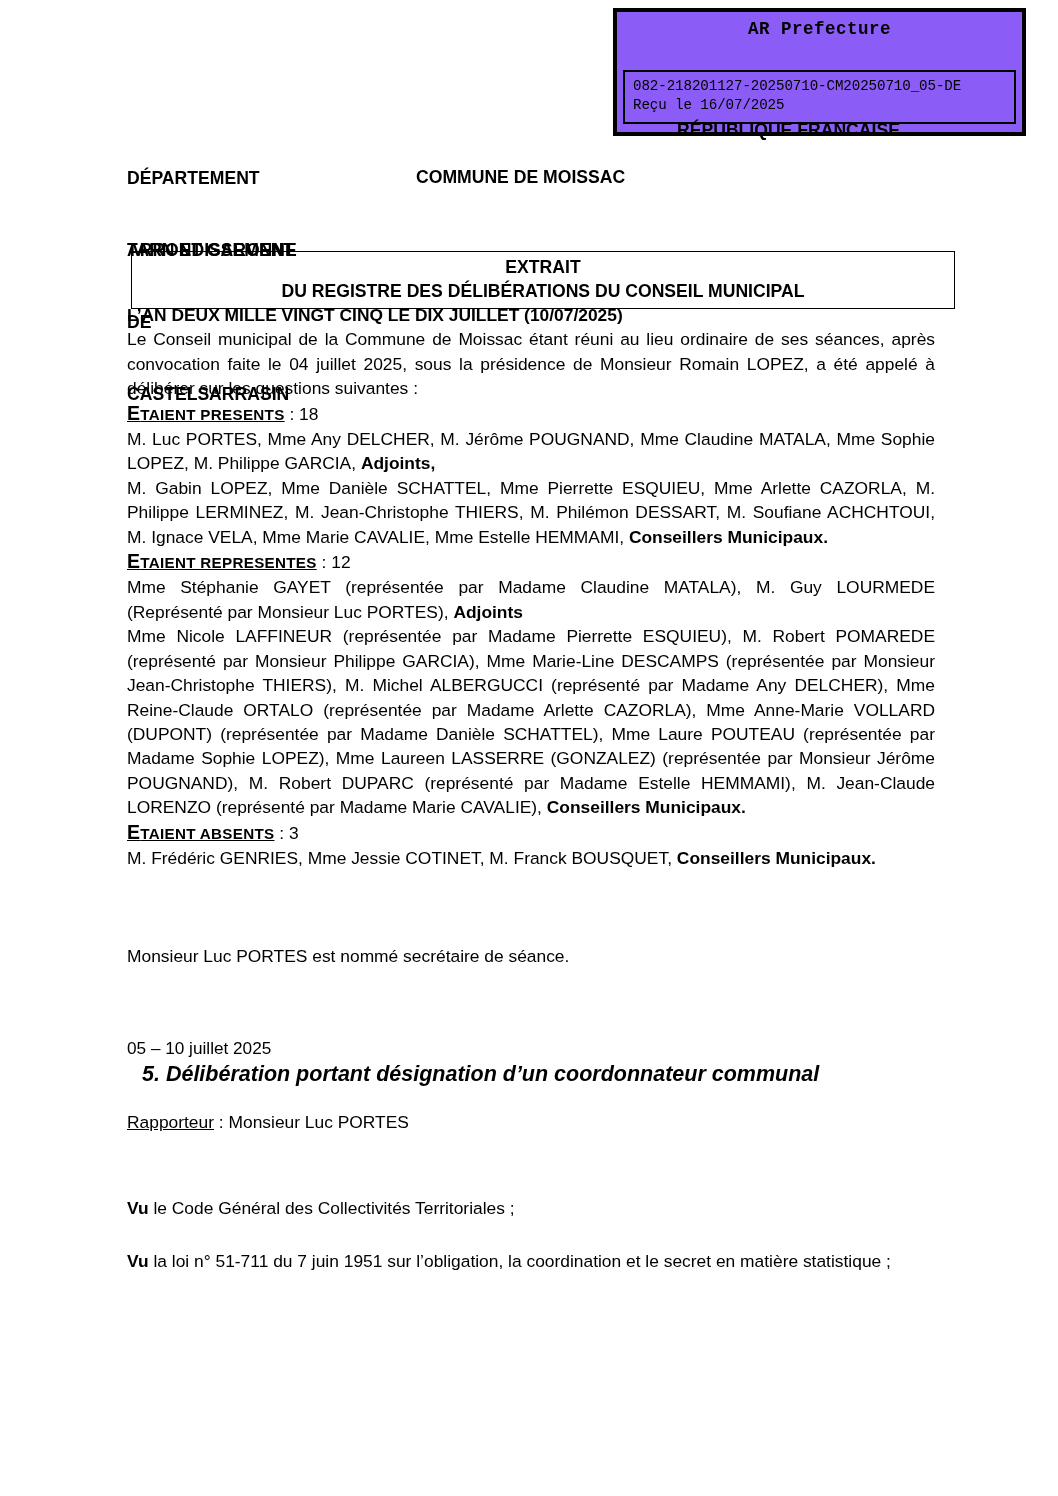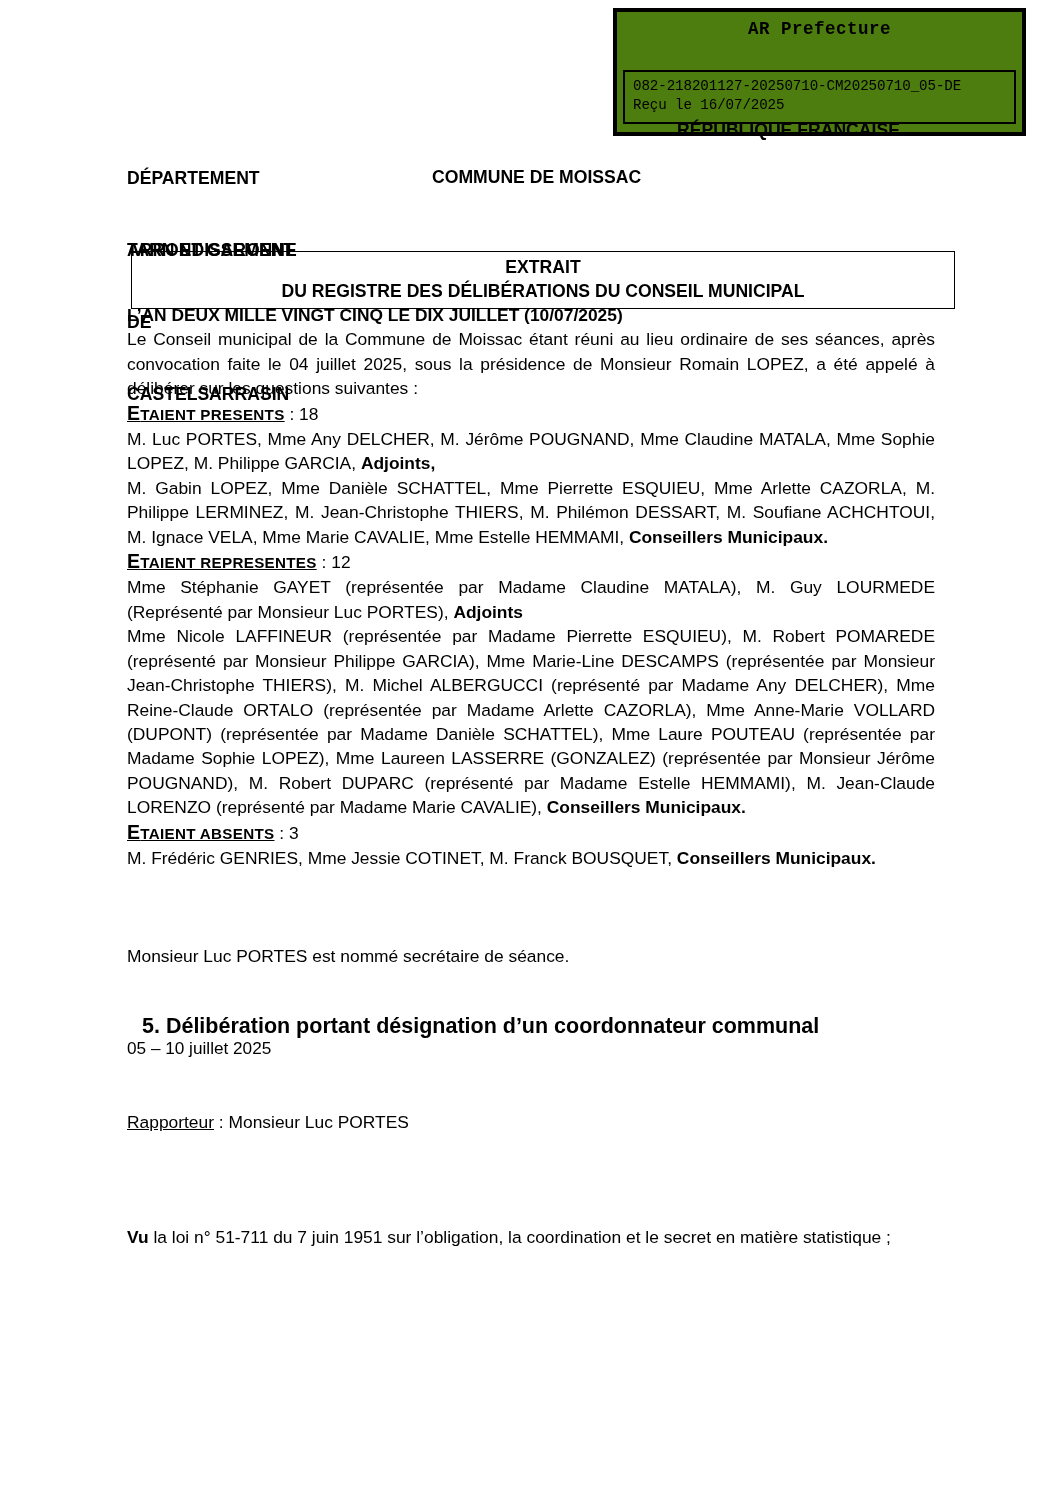--- a/index.html
+++ b/index.html
@@ -17,21 +17,21 @@
     overflow: hidden;
   }
 
   
   #ar-stamp {
     position: absolute;
     left: 613px;
     top: 8px;
     width: 413px;
     border: 4px solid #000;
-    background: #4d7c0f;
+    background: #8b5cf6;
     box-sizing: border-box;
     padding: 5px 6px 8px 6px;
     font-family: "Liberation Mono", "DejaVu Sans Mono", monospace;
   }
   #ar-stamp .ar-title {
     text-align: center;
     font-weight: bold;
     font-size: 17.5px;
     letter-spacing: 0.5px;
     padding: 3px 0 6px 0;
@@ -52,21 +52,21 @@
     position: absolute;
     font-weight: bold;
     font-size: 17.6px;
     line-height: 24px;
     white-space: pre;
   }
   #dept-block { left: 127px; top: 118px; }
   #arr-block  { left: 127px; top: 190px; }
   #arr-block .ctr { display: block; text-align: left; width: 196px; }
   #republique  { left: 677px; top: 118px; }
-  #commune     { left: 432px; top: 165px; }
+  #commune     { left: 416px; top: 165px; }
 
   
   #extrait-box {
     position: absolute;
     left: 119px;
     top: 251px;
     width: 824px;
     box-sizing: border-box;
     border: 1.5px solid #000;
     padding: 4px 0 5px 0;
@@ -106,24 +106,25 @@
   #delib-num {
     position: absolute;
     left: 127px;
     top: 1036px;
     font-size: 17.2px;
     line-height: 24px;
   }
   #delib-title {
     position: absolute;
     left: 142px;
-    top: 1012px;
+    top: 1060px;
     width: 810px;
     font-size: 21.5px;
     font-weight: bold;
+    font-style: italic;
     line-height: 28px;
   }
   #rapporteur {
     position: absolute;
     left: 127px;
     top: 1110px;
     font-size: 17.4px;
     line-height: 24px;
   }
   #rapporteur .u { text-decoration: underline; }
@@ -201,15 +202,16 @@
   <p class="nojust">Monsieur Luc PORTES est nommé secrétaire de séance.</p>
 </div>
 
 <div id="delib-num">05 – 10 juillet 2025</div>
 
 <div id="delib-title">5.  Délibération portant désignation d’un coordonnateur communal</div>
 
 <div id="rapporteur"><span class="u">Rapporteur</span><span> : Monsieur Luc PORTES</span></div>
 
 <div id="vus">
+  <p><span class="b">Vu</span><span> le Code Général des Collectivités Territoriales ;</span></p>
   <div class="gap"></div>
   <p><span class="b">Vu</span><span> la loi n° 51-711 du 7 juin 1951 sur l’obligation, la coordination et le secret en matière statistique ;</span></p>
 </div>
 
 </body></html>

